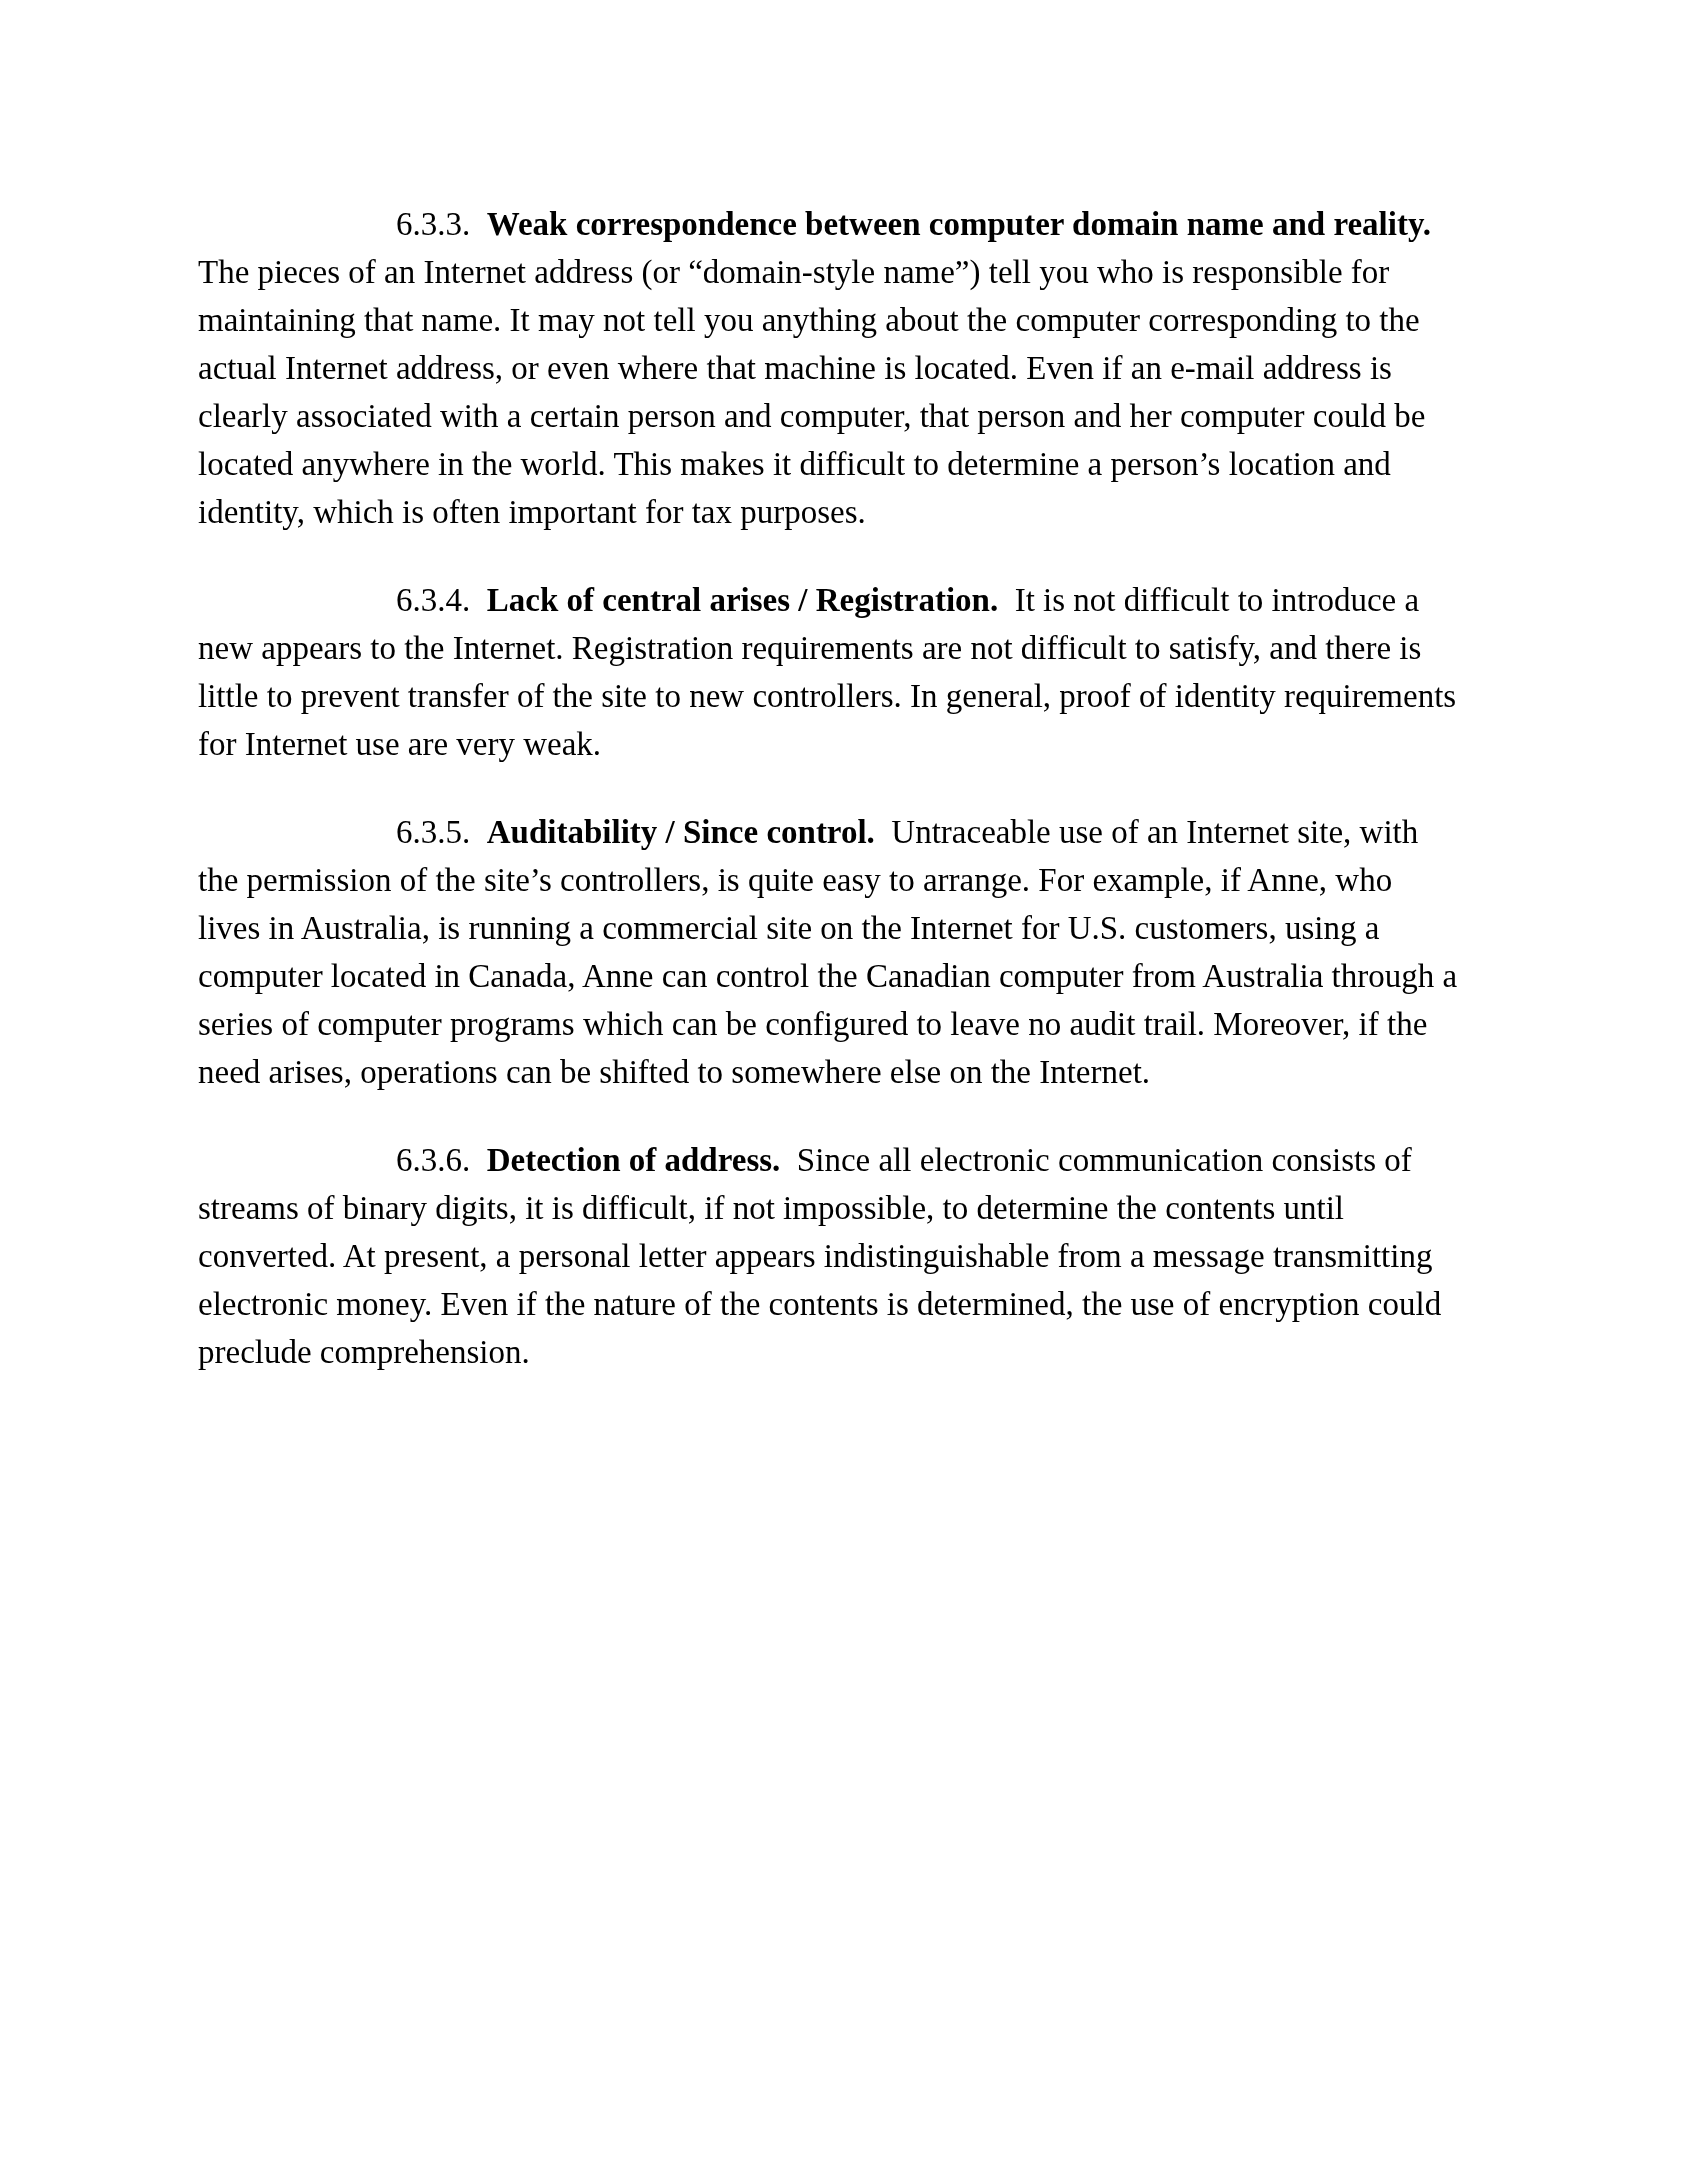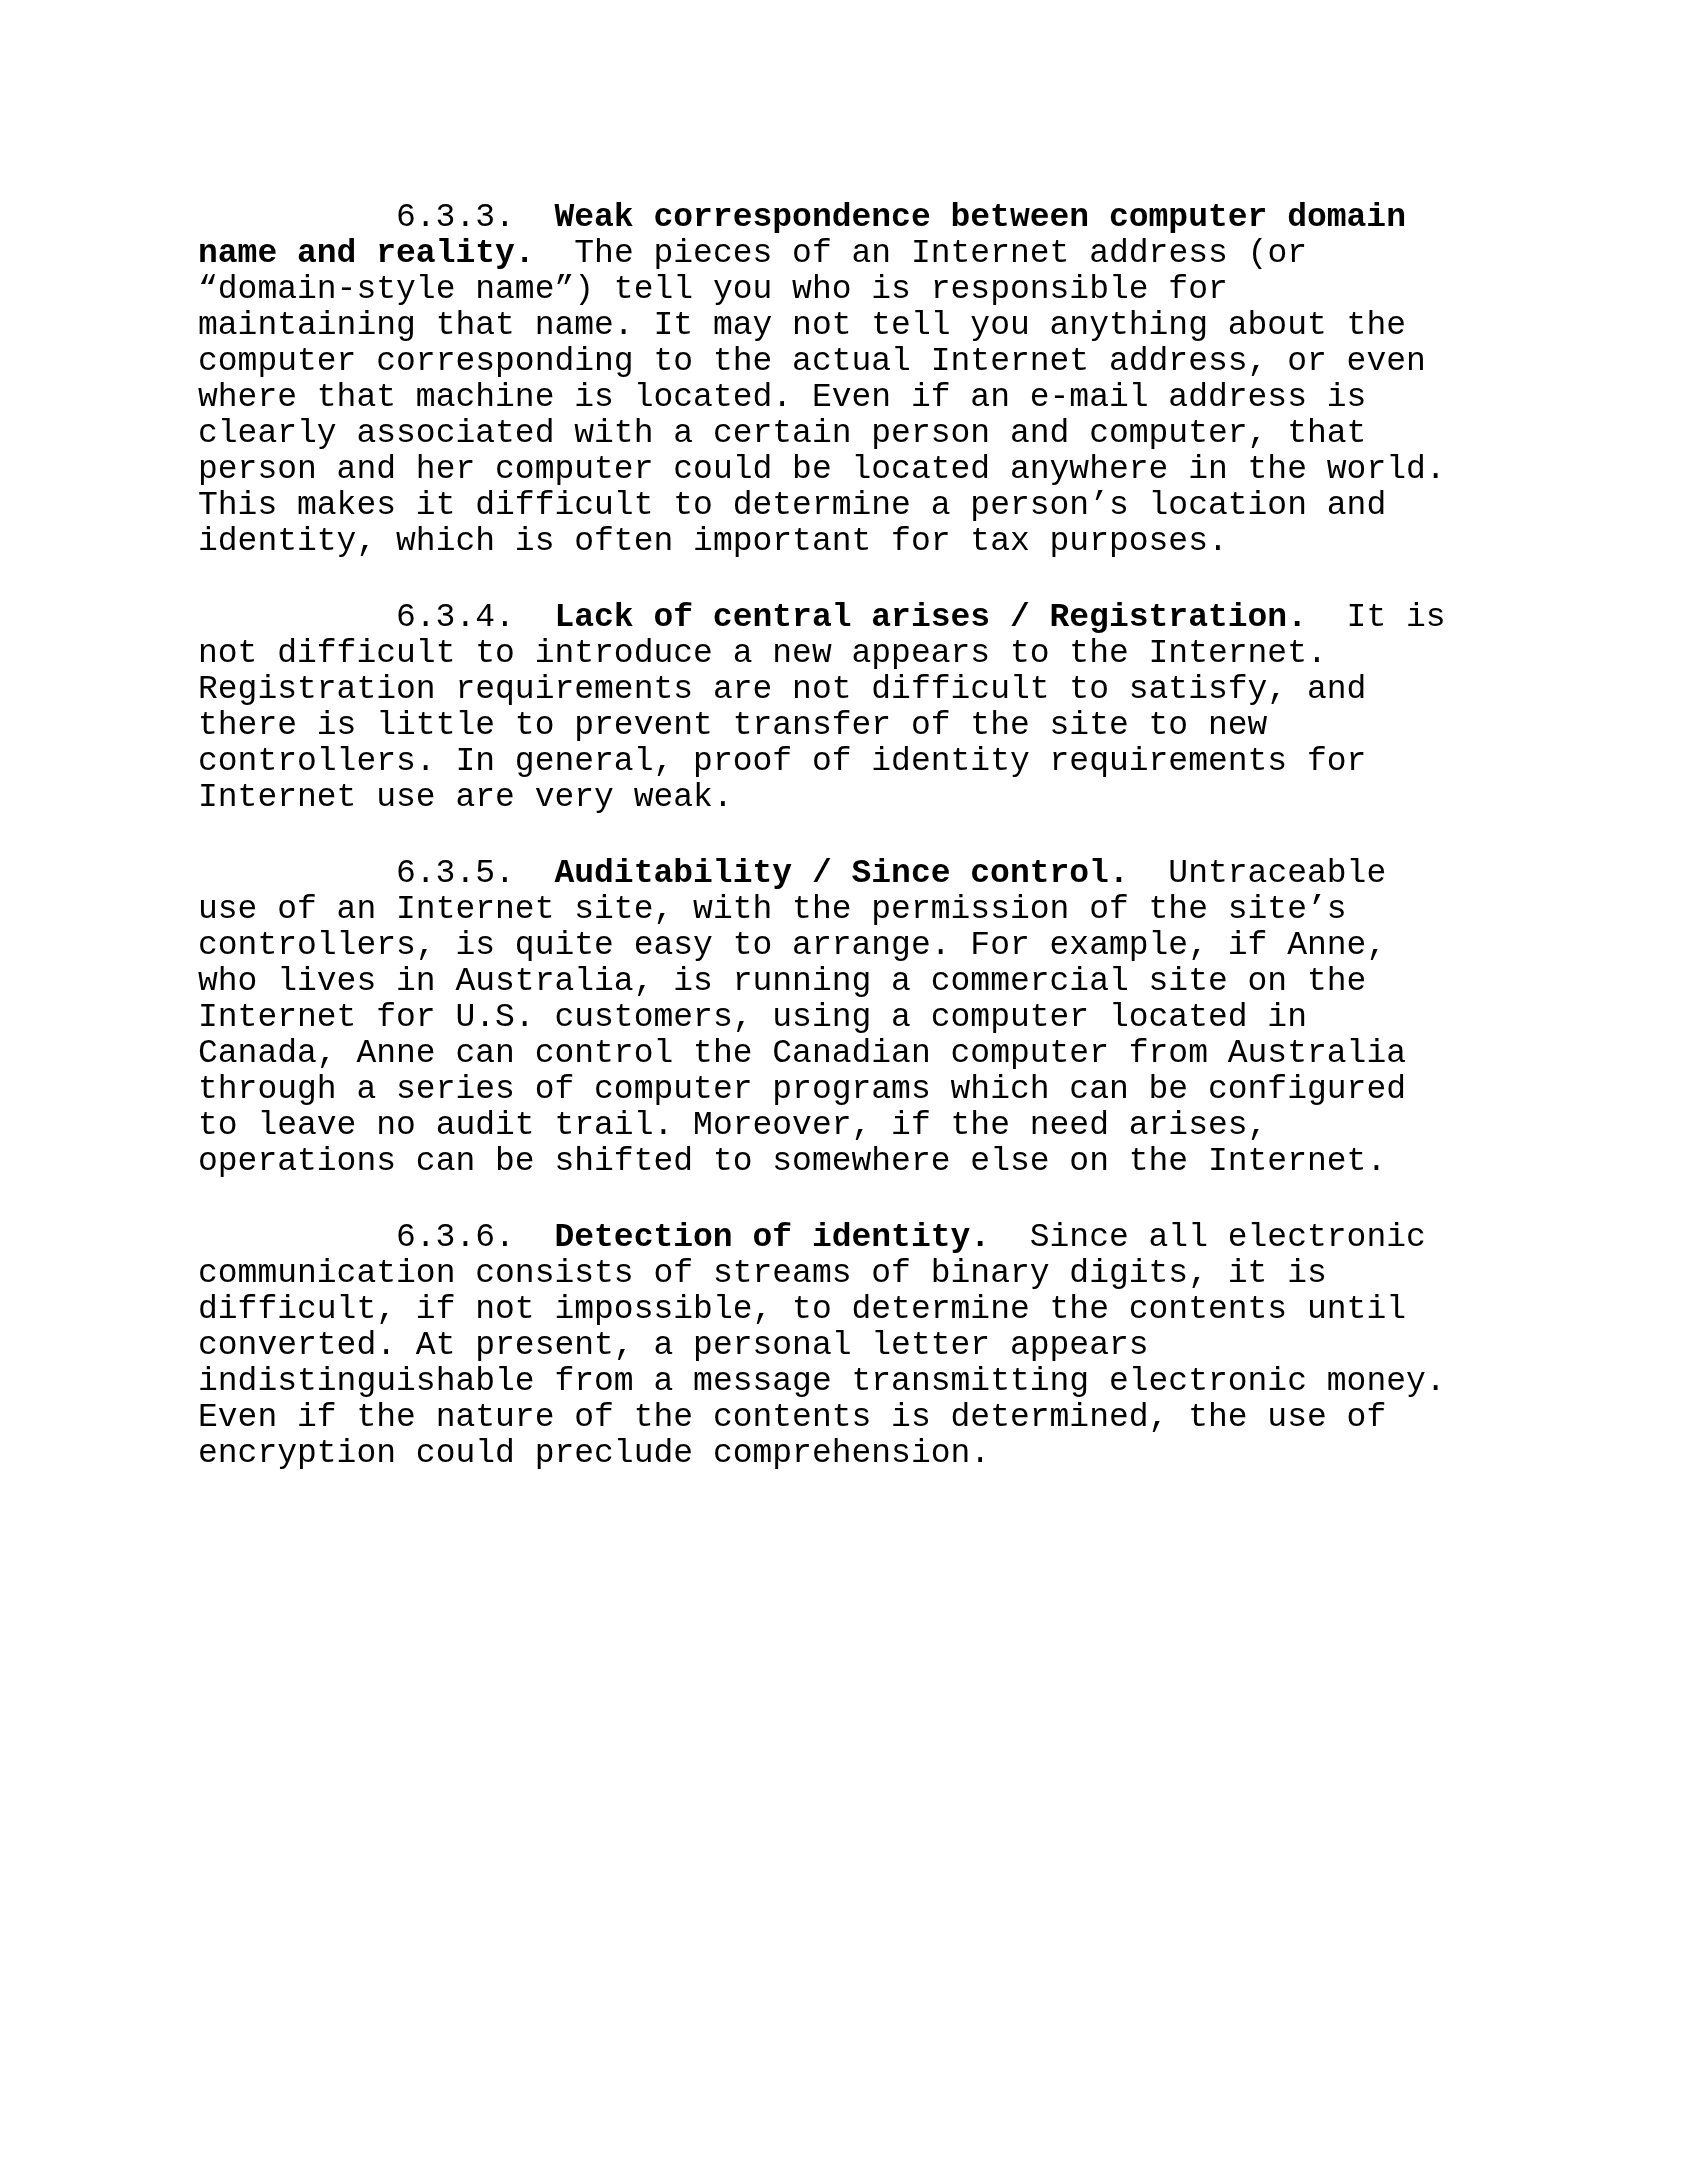--- a/index.html
+++ b/index.html
@@ -6,23 +6,23 @@
     margin: 0;
     padding: 0;
     background: #ffffff;
   }
   .page {
     position: relative;
     width: 1683px;
     height: 2178px;
     background: #ffffff;
     color: #000000;
-    font-family: Liberation Mono, monospace;
+    font-family: Liberation Serif, serif;
     font-size: 33px;
-    line-height: 36px;
+    line-height: 48px;
     overflow: hidden;
   }
   .content {
     position: absolute;
     top: 200px;
     left: 198px;
     width: 1261px;
     text-align: left;
   }
   p.section {
@@ -65,21 +65,21 @@
       <span class="sec-num">6.3.4.</span><b class="sec-title">Lack of central arises / Registration.</b>
       <span class="sec-body">It is not difficult to introduce a new appears to the Internet. Registration requirements are not difficult to satisfy, and there is little to prevent transfer of the site to new controllers. In general, proof of identity requirements for Internet use are very weak.</span>
     </p>
 
     <p class="section">
       <span class="sec-num">6.3.5.</span><b class="sec-title">Auditability / Since control.</b>
       <span class="sec-body">Untraceable use of an Internet site, with the permission of the site’s controllers, is quite easy to arrange. For example, if Anne, who lives in Australia, is running a commercial site on the Internet for U.S. customers, using a computer located in Canada, Anne can control the Canadian computer from Australia through a series of computer programs which can be configured to leave no audit trail. Moreover, if the need arises, operations can be shifted to somewhere else on the Internet.</span>
     </p>
 
     <p class="section">
-      <span class="sec-num">6.3.6.</span><b class="sec-title">Detection of identity.</b>
+      <span class="sec-num">6.3.6.</span><b class="sec-title">Detection of address.</b>
       <span class="sec-body">Since all electronic communication consists of streams of binary digits, it is difficult, if not impossible, to determine the contents until converted. At present, a personal letter appears indistinguishable from a message transmitting electronic money. Even if the nature of the contents is determined, the use of encryption could preclude comprehension.</span>
     </p>
 
   </div>
 
 
 </div>
 
 
 </body></html>

